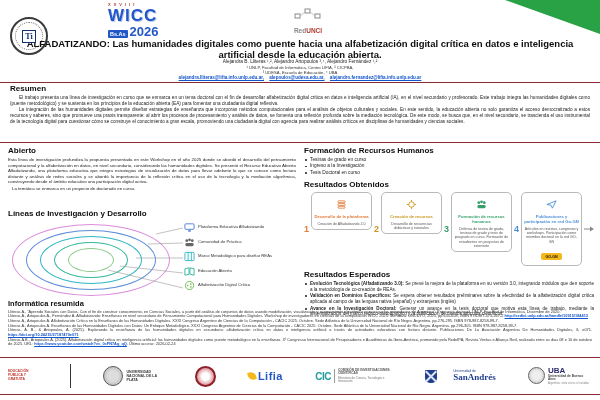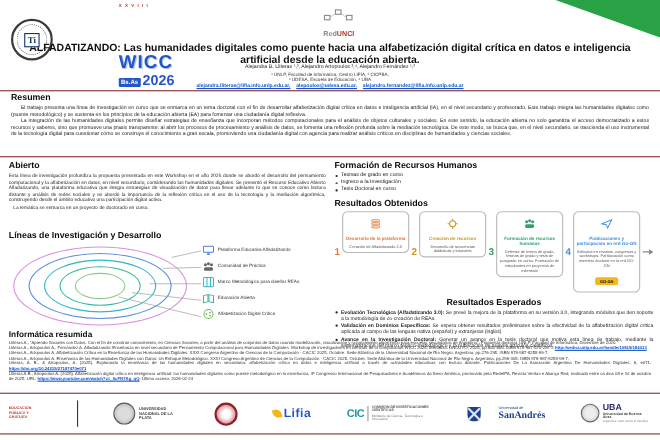--- a/index.html
+++ b/index.html
@@ -7,21 +7,21 @@
           font-family:"Liberation Sans",sans-serif;color:#1a1a1a;}
   
   .seal{position:absolute;left:10px;top:17px;width:34px;height:34px;border:2px solid #3a3a3a;
         border-radius:50%;display:flex;align-items:center;justify-content:center;}
   .seal::before{content:"";position:absolute;inset:3px;border:1px dotted #777;border-radius:50%;}
   .seal-inner{font-family:"Liberation Serif",serif;font-size:8px;font-weight:bold;color:#12326e;
         border:1px solid #12326e;padding:1px 2px;background:#fff;z-index:1;}
   .wicc{position:absolute;left:108px;top:2px;width:80px;text-align:left;}
   .wicc-roman{font-size:4px;letter-spacing:3px;color:#b03a2e;font-weight:bold;}
   .wicc-name{font-size:17px;font-weight:900;color:#2356c9;letter-spacing:1px;line-height:1;
-             text-shadow:1px 1px 0 #b9c9ef;margin-top:41px;}
+             text-shadow:1px 1px 0 #b9c9ef;}
   .wicc-row{display:flex;align-items:flex-end;gap:2px;margin-top:1px;}
   .wicc-bs{background:#2356c9;color:#fff;font-size:5.5px;font-weight:bold;padding:1px 2px;border-radius:1px;}
   .wicc-year{font-size:13px;font-weight:900;color:#2356c9;line-height:1;}
   .redunci{position:absolute;left:278px;top:8px;width:60px;text-align:center;}
   .redunci-text{font-size:6.5px;font-weight:bold;margin-top:1px;}
   .redunci-text .red{color:#8a8a8a;}
   .redunci-text .unci{color:#b03a2e;}
   .green-tri{position:absolute;left:505px;top:0;width:95px;height:34px;background:#28a245;
              clip-path:polygon(0 0,100% 0,100% 100%);}
   .title{position:absolute;left:20px;right:20px;top:38px;font-size:9.5px;font-weight:800;
@@ -67,21 +67,21 @@
   .step{font-size:9px;font-weight:800;align-self:center;line-height:1;}
   .s1{color:#e07b39;} .s2{color:#c9971f;} .s3{color:#35a06a;} .s4{color:#4a90d9;}
   .card{flex:1 1 0;border:1px solid #b9b9b9;border-radius:5px;background:#fff;
         padding:3px 2px;text-align:center;}
   .card .ctitle{font-size:4.2px;font-weight:800;line-height:1.15;margin-top:1px;}
   .c1 .ctitle{color:#e07b39;} .c2 .ctitle{color:#c9971f;} .c3 .ctitle{color:#35a06a;} .c4 .ctitle{color:#4a90d9;}
   .card .cbody{font-size:3.6px;color:#555;line-height:1.2;margin-top:1.5px;}
   .gogn{display:inline-block;margin-top:2px;background:#f5b81c;color:#111;font-size:3.6px;
         font-weight:800;padding:1.5px 4px;border-radius:2px;}
   .flow-arrow{align-self:center;}
-  .esp-h{margin-top:4px;text-align:center;}
+  .esp-h{margin-top:4px;}
   .esp-list{list-style:none;margin:1px 0 0 0;padding:0;}
   .esp-list li{font-size:4.6px;line-height:1.25;text-align:justify;color:#222;
         padding-left:6px;position:relative;margin-bottom:1px;}
   .esp-list li::before{content:"";position:absolute;left:1px;top:2.2px;width:1.8px;height:1.8px;
         background:#222;border-radius:50%;}
   .esp-lead{font-weight:800;}
   
   .biblio{position:absolute;left:8px;right:8px;top:299px;}
   .biblio h2{font-size:7.5px;margin-bottom:1.5px;}
   .bib-entry{font-size:3.9px;line-height:1.2;text-align:justify;color:#333;margin:0;}

